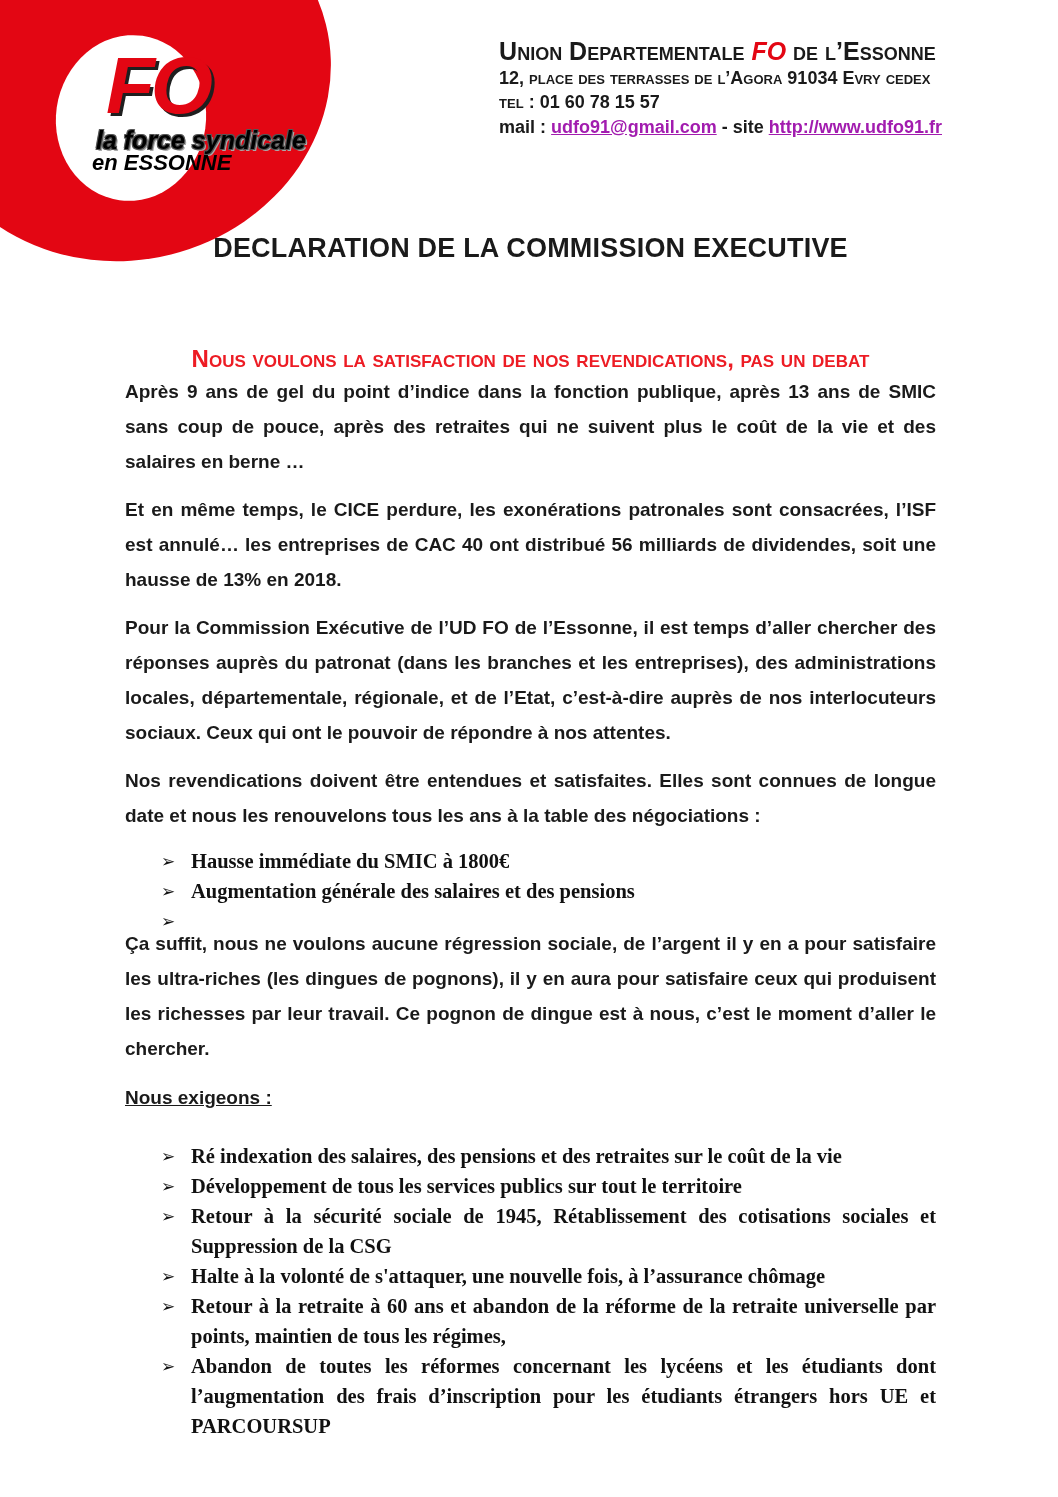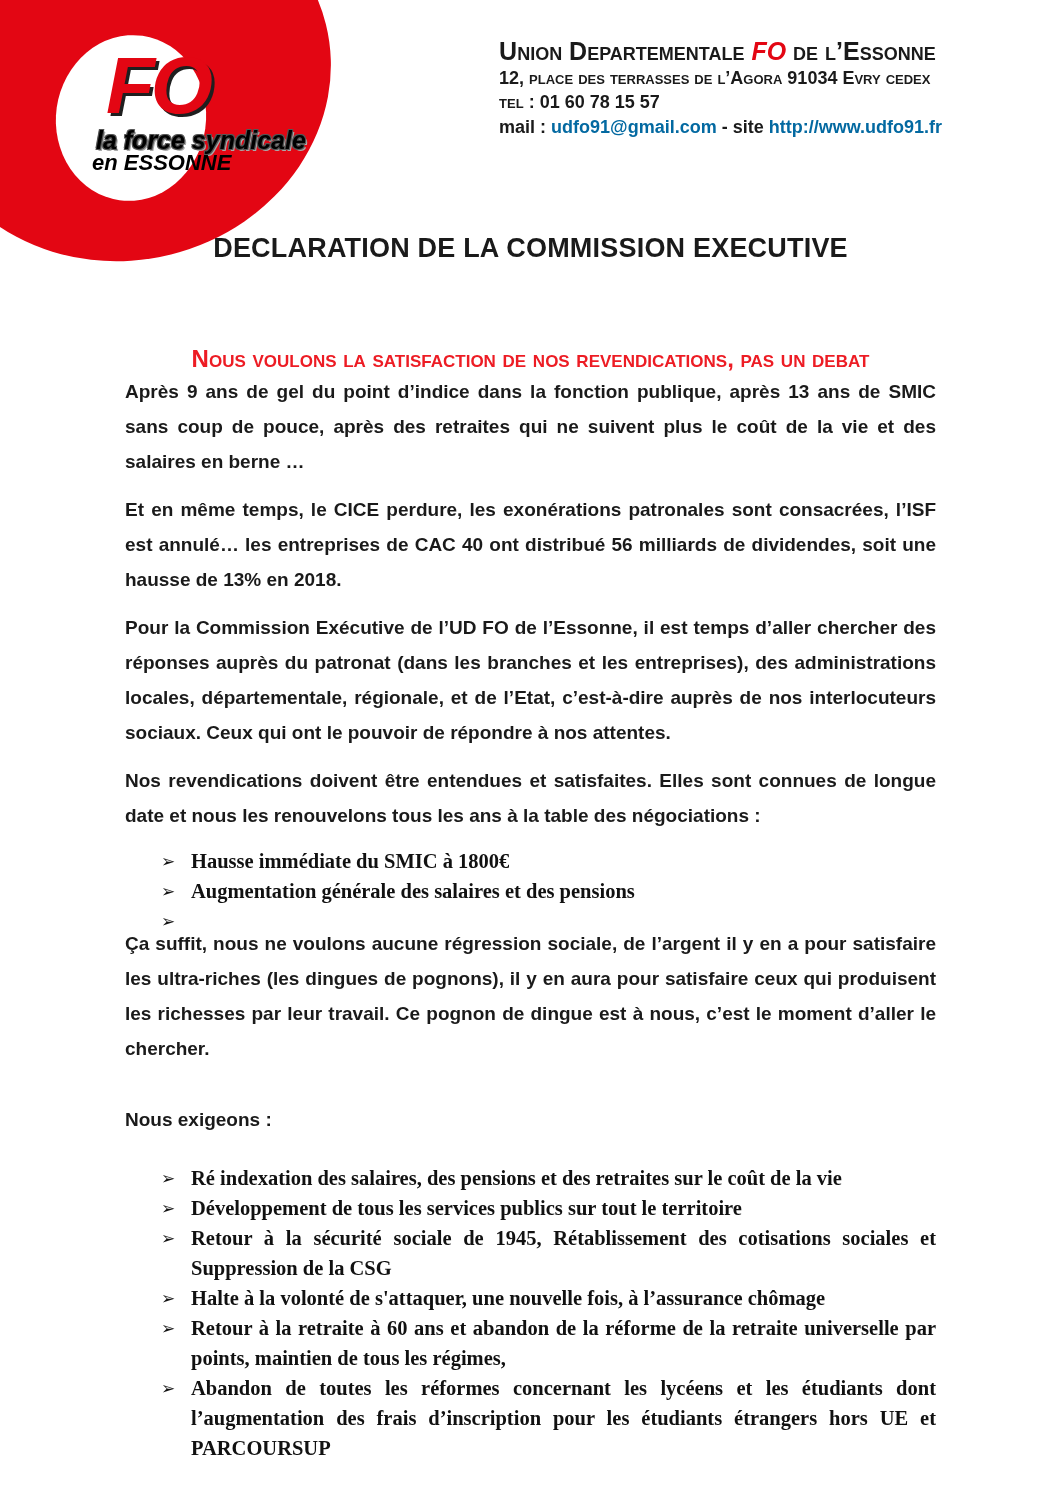--- a/index.html
+++ b/index.html
@@ -101,21 +101,22 @@
     line-height: 24px;
     white-space: nowrap;
   }
   .lh-mail {
     font-size: 18px;
     font-weight: 600;
     line-height: 26px;
     white-space: nowrap;
   }
   .lh-mail a {
-    color: #0369a1;
+    color: #a21caf;
+    text-decoration: underline;
     cursor: pointer;
   }
 
   
   .content {
     position: absolute;
     top: 0;
     left: 125px;
     right: 122px;
   }
@@ -163,21 +164,21 @@
     color: #111;
   }
   .arrow-bullet {
     position: absolute;
     left: 0;
     top: 0;
     font-family: "DejaVu Sans", sans-serif;
     font-size: 17px;
     font-weight: normal;
   }
-  .exigeons { margin-top: 36px; }
+  .exigeons { margin-top: 14px; text-decoration: underline; }
   .list2 { margin-top: 26px; }
 </style>
 </head>
 <body>
 
 <div class="page">
 
   <div class="logo">
     <div class="logo-red"></div>
     <div class="logo-white"></div>

